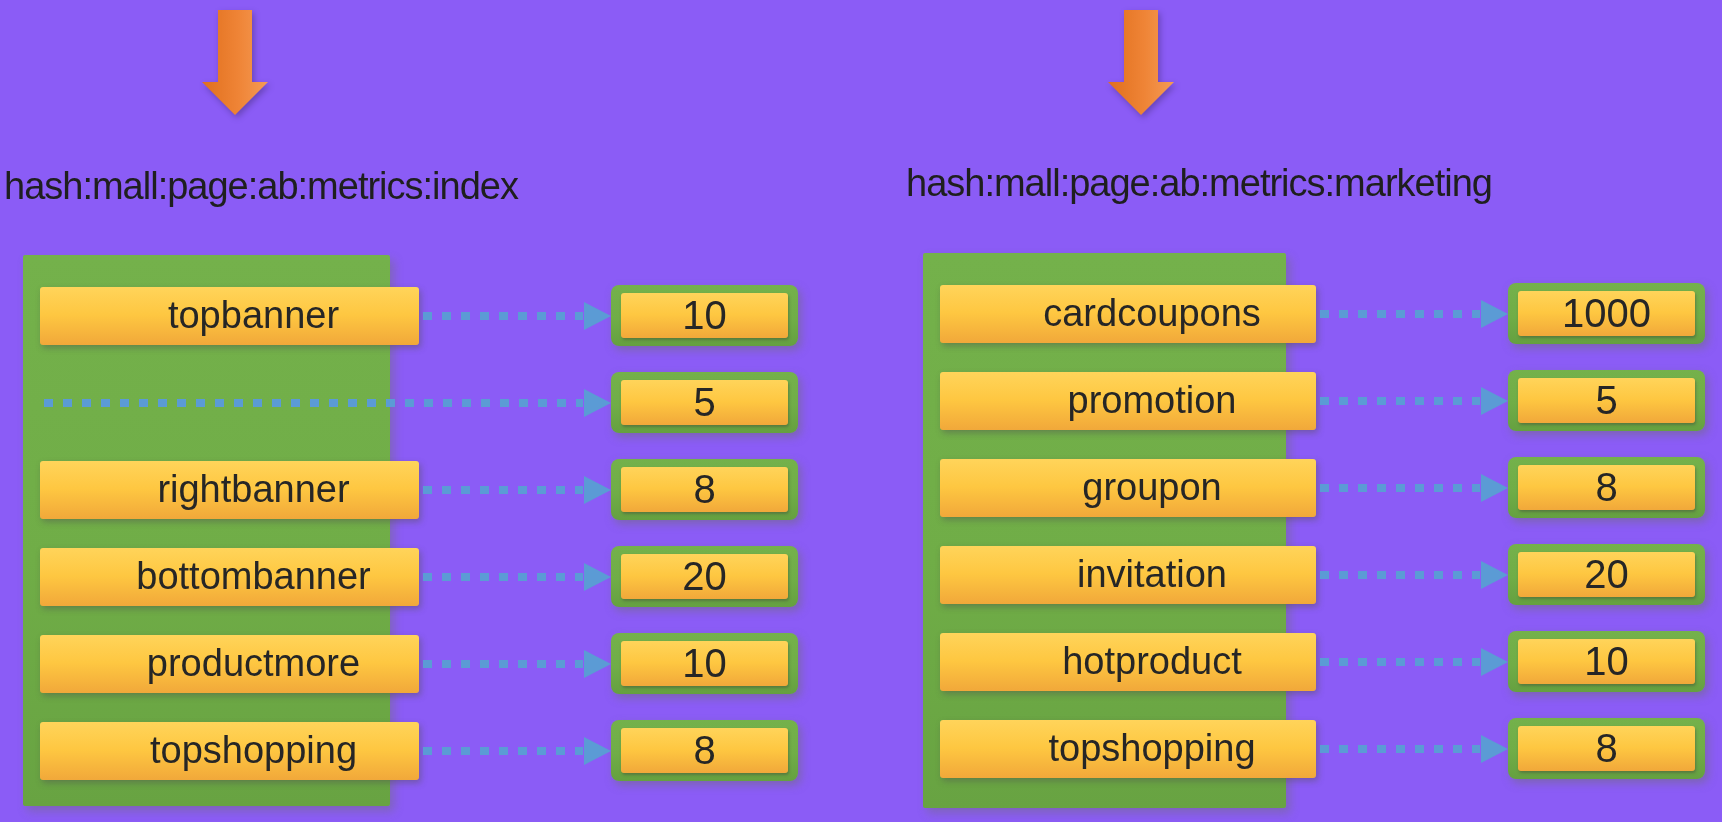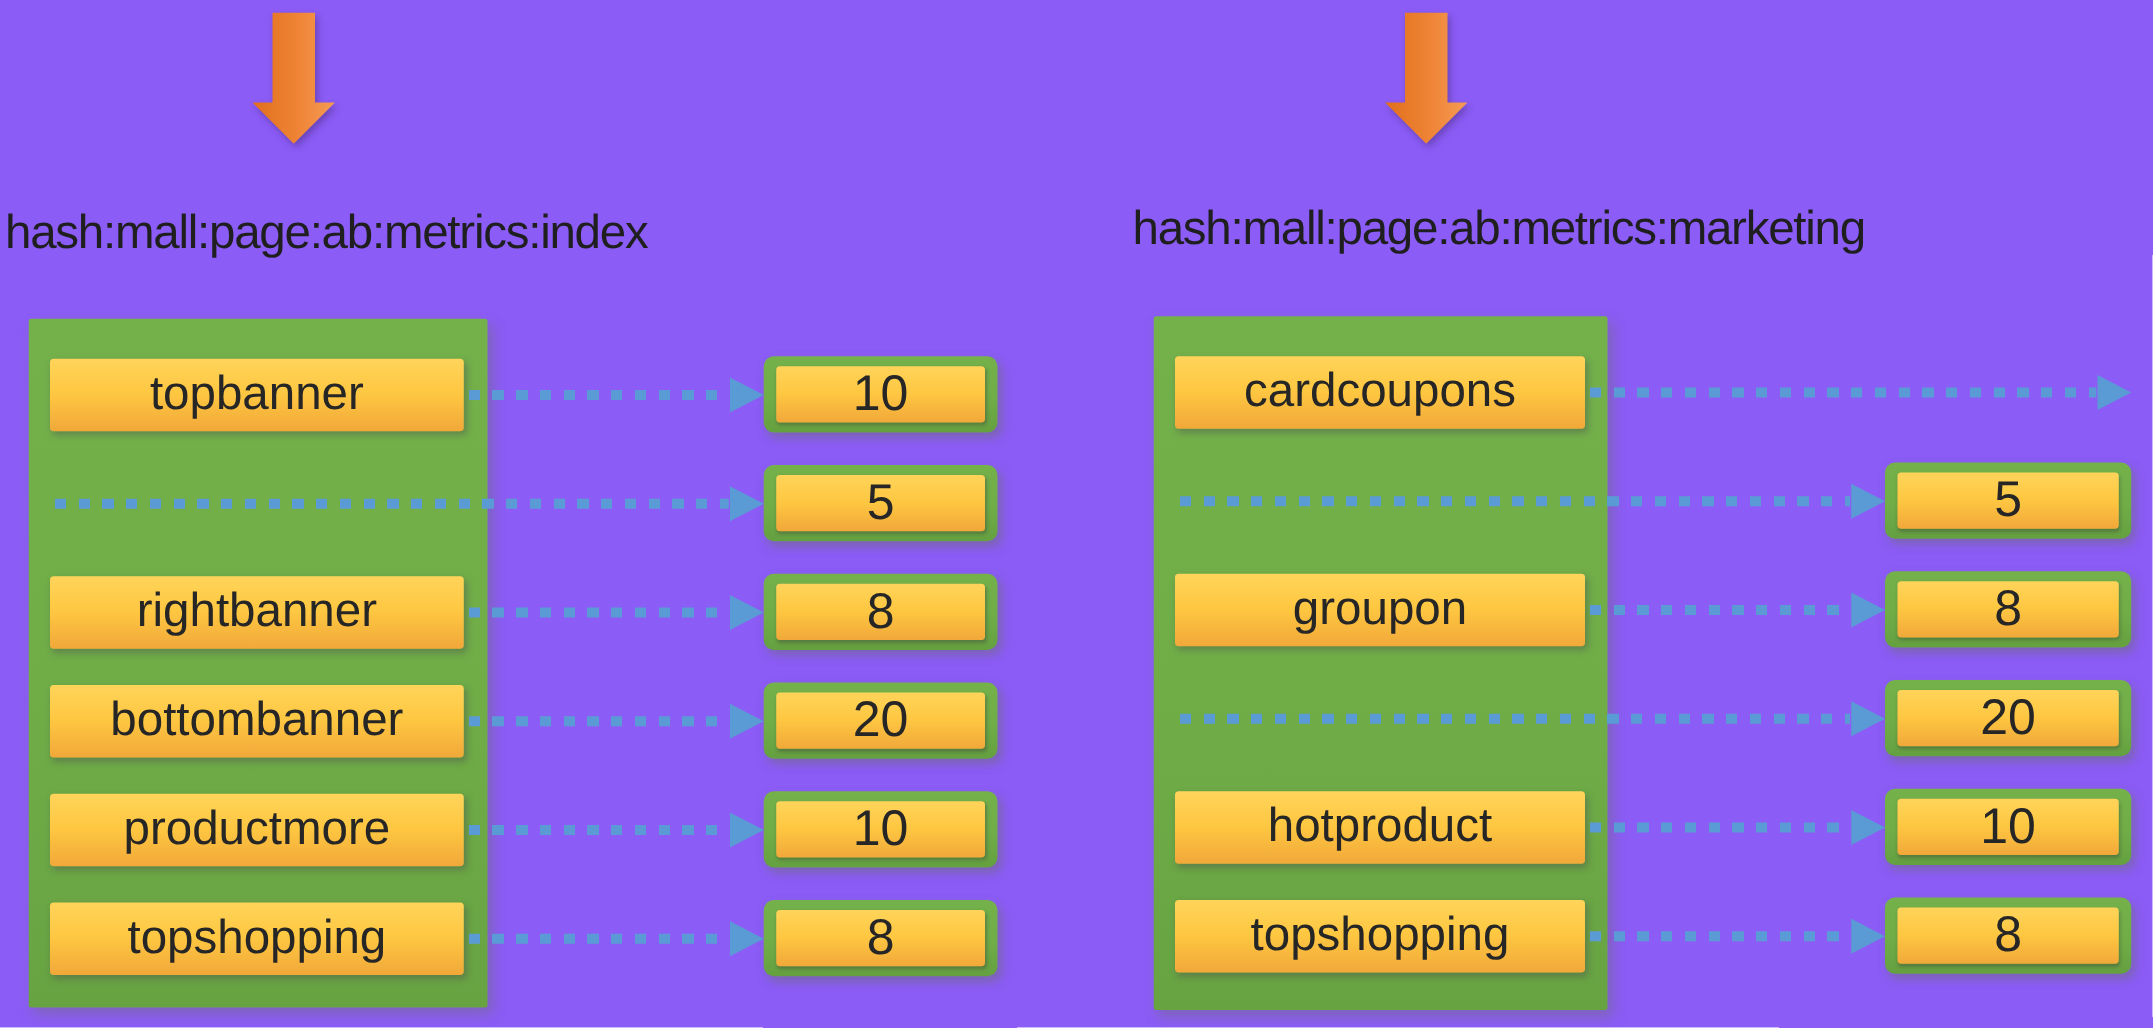--- a/index.html
+++ b/index.html
@@ -66,20 +66,21 @@
 
   .field-box {
     height: 58px;
     flex: 0 0 auto;
     display: flex;
     align-items: center;
     justify-content: center;
     background: linear-gradient(180deg, #ffd45a 0%, #fec741 48%, #f1a83a 100%);
     border-radius: 3px;
     box-shadow: 2px 3px 6px rgba(80,80,80,0.45);
+    padding-left: 48px;
   }
   .rows.g1 .field-box { width: 331px; }
   .rows.g2 .field-box { width: 328px; align-items: center; }
 
   .field-label {
     font-size: 38px;
     color: #262626;
     white-space: nowrap;
   }
 
@@ -266,23 +267,31 @@
   <div class="rows g2">
 
     <div class="row">
       <div class="field-box">
         <span class="field-label">cardcoupons</span>
       </div>
       <div class="connector">
         <div class="line"></div>
         <div class="head"></div>
       </div>
-    </div>
-
-    <div class="row">
+      <div class="value-outer">
+        <div class="value-inner">
+          <span class="value-label">1000</span>
+        </div>
+      </div>
+    </div>
+
+    <div class="row">
+      <div class="field-box">
+        <span class="field-label">promotion</span>
+      </div>
       <div class="connector">
         <div class="line"></div>
         <div class="head"></div>
       </div>
       <div class="value-outer">
         <div class="value-inner">
           <span class="value-label">5</span>
         </div>
       </div>
     </div>
@@ -296,20 +305,23 @@
         <div class="head"></div>
       </div>
       <div class="value-outer">
         <div class="value-inner">
           <span class="value-label">8</span>
         </div>
       </div>
     </div>
 
     <div class="row">
+      <div class="field-box">
+        <span class="field-label">invitation</span>
+      </div>
       <div class="connector">
         <div class="line"></div>
         <div class="head"></div>
       </div>
       <div class="value-outer">
         <div class="value-inner">
           <span class="value-label">20</span>
         </div>
       </div>
     </div>

